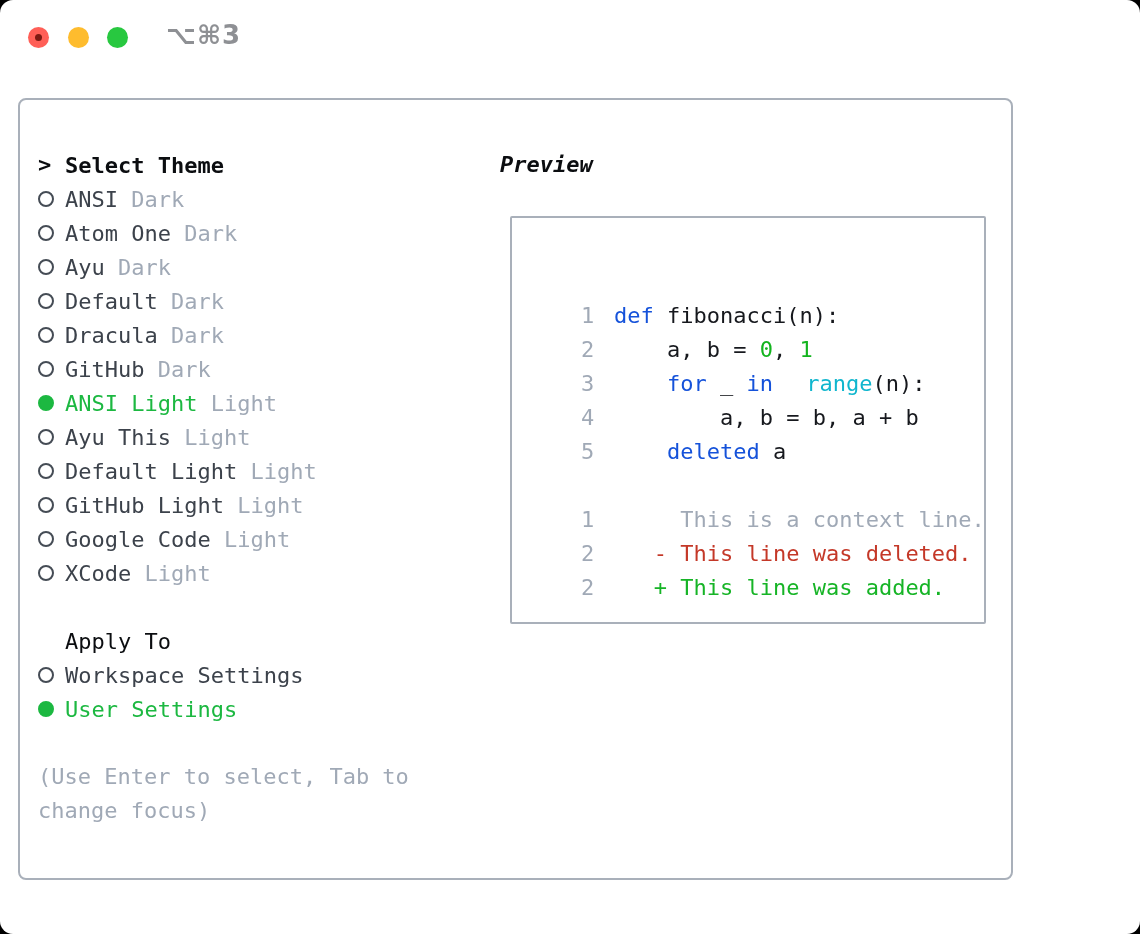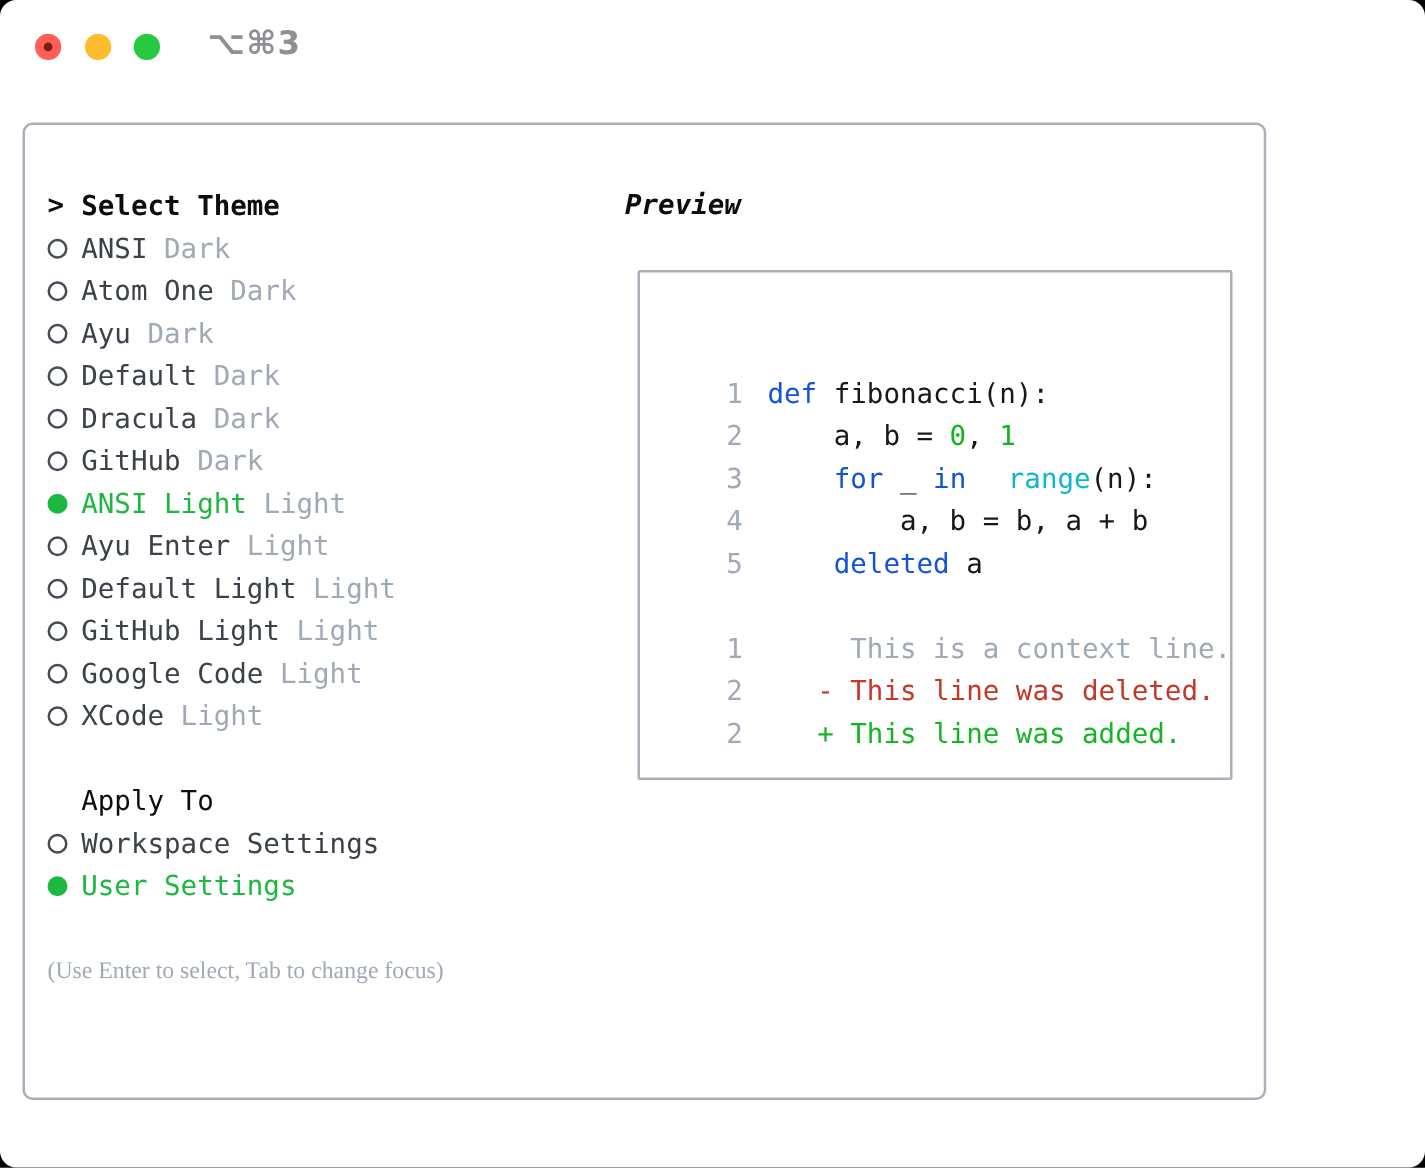--- a/index.html
+++ b/index.html
@@ -34,21 +34,21 @@
   .list-title{font-weight:bold;color:var(--heading-black);}
   .bullet{width:12px;height:12px;border-radius:50%;border:2.5px solid #454c55;box-sizing:content-box;}
   .row.selected .bullet{background:var(--accent-green);border-color:var(--accent-green);}
   .theme-name{color:var(--text-dark);}
   .row.selected .theme-name{color:var(--accent-green);}
   .variant{color:var(--muted-gray);}
   .apply-title{color:var(--heading-black);}
   .option-label{color:var(--text-dark);}
   .row.selected .option-label{color:var(--accent-green);}
   .spacer{height:34px;}
-  .help{width:400px;line-height:34px;color:var(--muted-gray);font-size:19px;white-space:normal;font-family:Liberation Serif, serif;}
+  .help{width:400px;line-height:34px;color:var(--muted-gray);font-size:22px;white-space:normal;}
 
   
   .preview-title{position:absolute;left:500px;top:148px;height:34px;line-height:34px;font-size:22px;font-weight:bold;color:var(--heading-black);font-style:italic;}
   .preview-box{position:absolute;left:510px;top:216px;width:476px;height:408px;border:2px solid var(--border-gray);border-radius:2px;box-sizing:border-box;padding:47px 0 0 16px;overflow:hidden;}
   .code-row{height:34px;line-height:34px;font-size:22px;white-space:pre;}
   .gutter{display:inline-block;width:13px;margin-right:20px;text-align:right;color:var(--muted-gray);}
   .tok-plain{color:var(--code-plain);}
   .tok-keyword{color:var(--keyword-blue);}
   .tok-function{color:var(--function-cyan);margin-left:20px;}
   .tok-number{color:var(--number-green);}
@@ -99,21 +99,21 @@
         <div class="row theme-row">
     <span class="prefix"><span class="bullet"></span></span>
     <span class="theme-name">GitHub</span><span>&nbsp;</span><span class="variant">Dark</span>
   </div>
         <div class="row theme-row selected">
     <span class="prefix"><span class="bullet"></span></span>
     <span class="theme-name">ANSI Light</span><span>&nbsp;</span><span class="variant">Light</span>
   </div>
         <div class="row theme-row">
     <span class="prefix"><span class="bullet"></span></span>
-    <span class="theme-name">Ayu Enter</span><span>&nbsp;</span><span class="variant">Light</span>
+    <span class="theme-name">Ayu This</span><span>&nbsp;</span><span class="variant">Light</span>
   </div>
         <div class="row theme-row">
     <span class="prefix"><span class="bullet"></span></span>
     <span class="theme-name">Default Light</span><span>&nbsp;</span><span class="variant">Light</span>
   </div>
         <div class="row theme-row">
     <span class="prefix"><span class="bullet"></span></span>
     <span class="theme-name">GitHub Light</span><span>&nbsp;</span><span class="variant">Light</span>
   </div>
         <div class="row theme-row">

